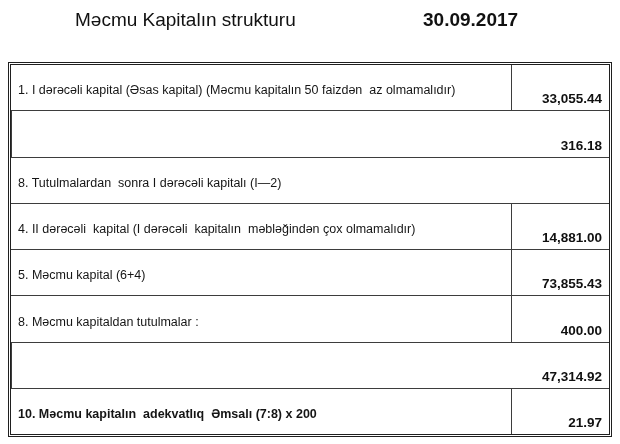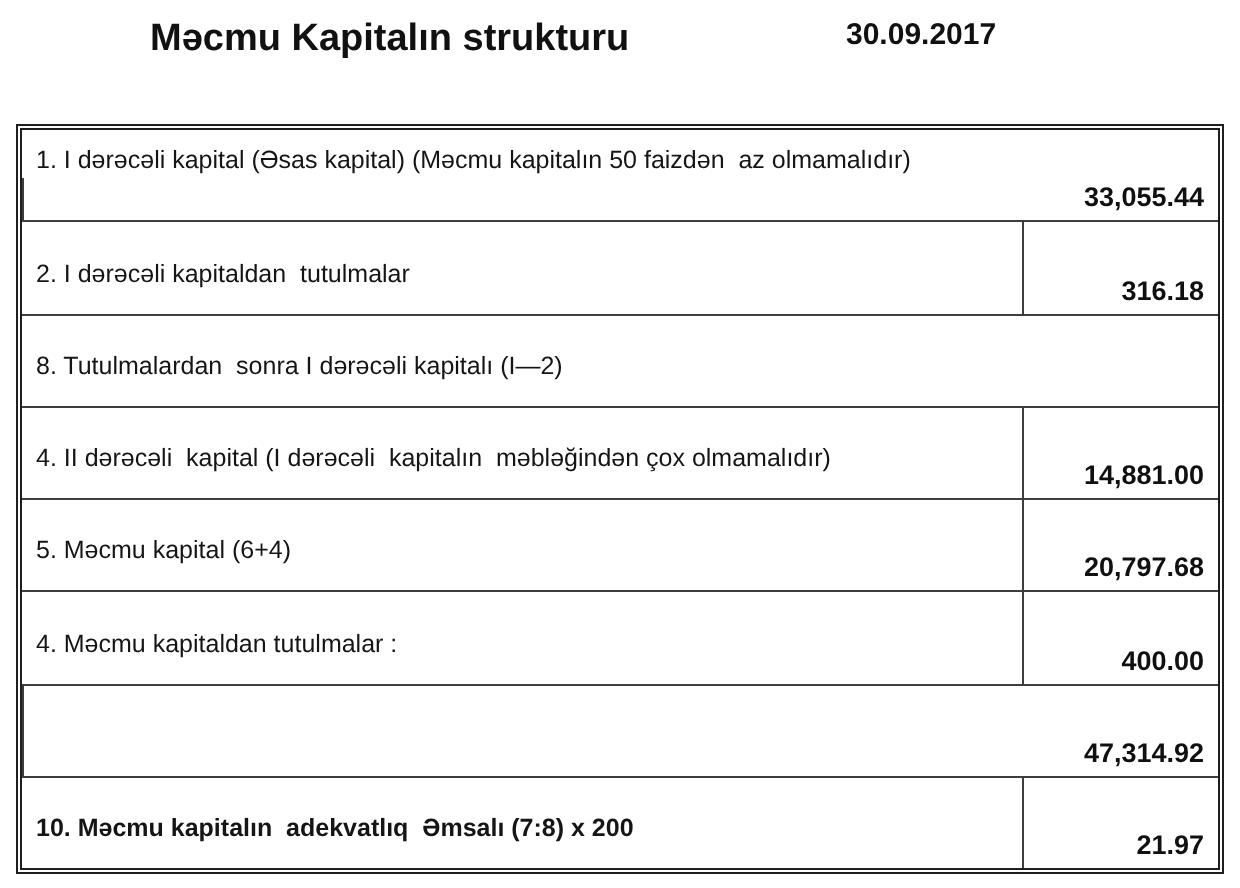--- a/index.html
+++ b/index.html
@@ -21,29 +21,29 @@
     top: 9px;
     left: 0;
     width: 100%;
     height: 30px;
   }
   .title {
     position: absolute;
     left: 75px;
     top: 0;
     font-size: 19px;
-    font-weight: bold;
+    font-weight: normal;
     color: #111111;
     white-space: pre;
   }
   .date {
     position: absolute;
     left: 423px;
     top: 0;
-    font-size: 15px;
+    font-size: 19px;
     font-weight: bold;
     color: #111111;
     white-space: pre;
   }
   .capital-table {
     position: absolute;
     left: 8px;
     top: 62px;
     width: 604px;
     height: 375px;
@@ -54,21 +54,20 @@
     flex-direction: column;
   }
   .t-row {
     flex: 1;
     display: flex;
     border-top: 1px solid #3d3d3d;
     min-height: 0;
   }
   .t-row:first-child {
     border-top: none;
-    flex-direction: column;
   }
   .cell {
     box-sizing: border-box;
     min-width: 0;
   }
   .cell.label {
     width: 500px;
     display: flex;
     align-items: center;
     padding: 8px 4px 2px 7px;
@@ -101,36 +100,35 @@
   <div class="header">
     <span class="title">Məcmu Kapitalın strukturu</span>
     <span class="date">30.09.2017</span>
   </div>
   <div class="capital-table">
       <div class="t-row">
         <div class="cell label">1. I dərəcəli kapital (Əsas kapital) (Məcmu kapitalın 50 faizdən  az olmamalıdır)</div>
         <div class="cell value">33,055.44</div>
       </div>
       <div class="t-row">
-        <div class="cell label">2. I dərəcəli kapitaldan  tutulmalar</div>
         <div class="cell value">316.18</div>
       </div>
       <div class="t-row">
         <div class="cell label">8. Tutulmalardan  sonra I dərəcəli kapitalı (I—2)</div>
       </div>
       <div class="t-row">
         <div class="cell label">4. II dərəcəli  kapital (I dərəcəli  kapitalın  məbləğindən çox olmamalıdır)</div>
         <div class="cell value">14,881.00</div>
       </div>
       <div class="t-row">
         <div class="cell label">5. Məcmu kapital (6+4)</div>
-        <div class="cell value">20,797.68</div>
+        <div class="cell value">73,855.43</div>
       </div>
       <div class="t-row">
-        <div class="cell label">4. Məcmu kapitaldan tutulmalar :</div>
+        <div class="cell label">8. Məcmu kapitaldan tutulmalar :</div>
         <div class="cell value">400.00</div>
       </div>
       <div class="t-row">
         <div class="cell value">47,314.92</div>
       </div>
       <div class="t-row bold">
         <div class="cell label">10. Məcmu kapitalın  adekvatlıq  Əmsalı (7:8) x 200</div>
         <div class="cell value">21.97</div>
       </div>
     </div>

